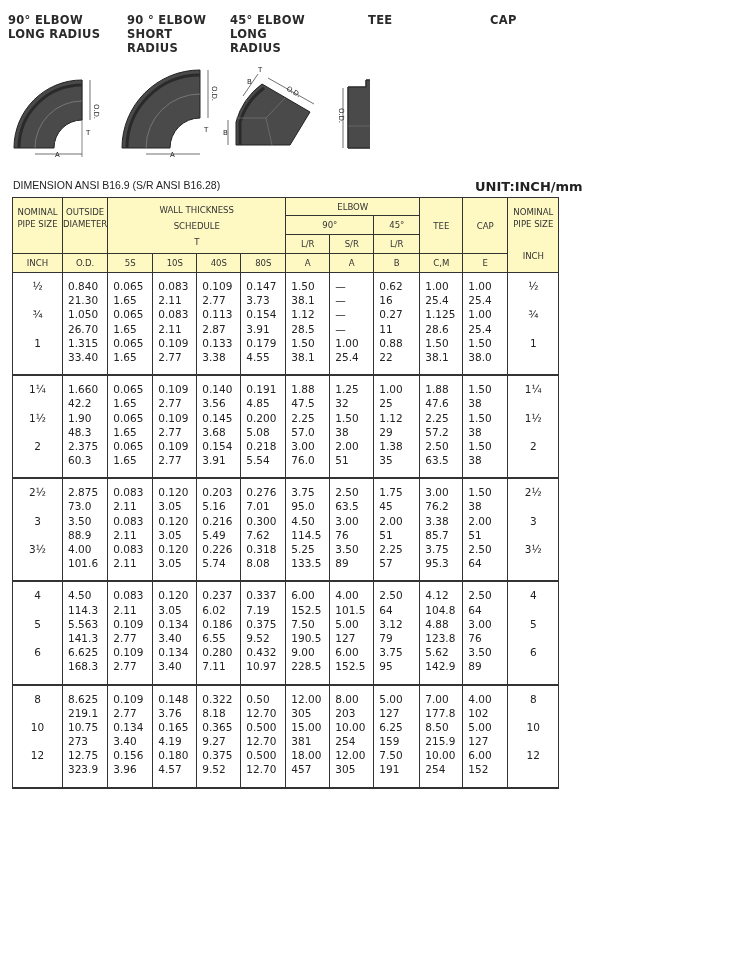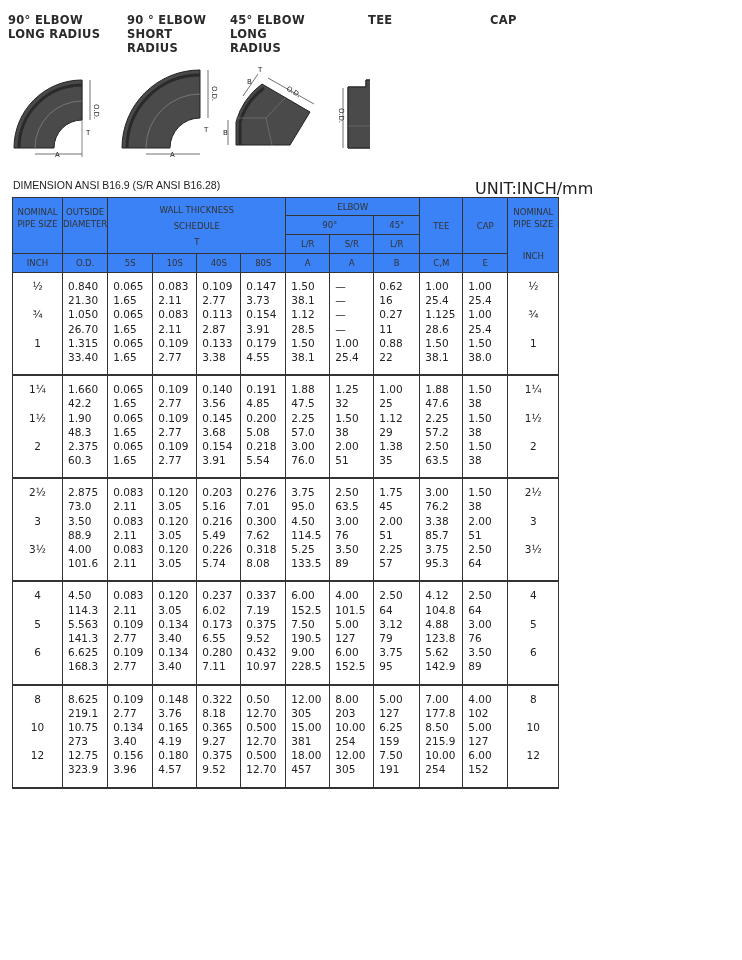--- a/index.html
+++ b/index.html
@@ -1,23 +1,23 @@
 <!DOCTYPE html>
 <html><head>
 <meta charset="utf-8">
 <style>
   html, body { margin:0; padding:0; background:#ffffff; }
   body { width:742px; height:960px; position:relative; overflow:hidden; font-family:"DejaVu Sans", sans-serif; color:#222; }
   .fig-title { position:absolute; top:13px; font-weight:bold; font-size:11.5px; line-height:14px; color:#2a2a2a; letter-spacing:0.3px; }
   .fig { position:absolute; }
   .doc-title { position:absolute; left:13px; top:179px; font-size:10.5px; color:#222; font-family:Liberation Sans, sans-serif; }
-  .unit { position:absolute; left:475px; top:179px; font-size:16px; color:#222; }
+  .unit { position:absolute; left:475px; top:179px; font-size:13px; color:#222;font-weight:bold; }
   table.dim { position:absolute; left:12px; top:197px; border-collapse:collapse; font-family:"DejaVu Sans", sans-serif; font-size:10.5px; }
   table.dim td, table.dim th { border:1px solid #333; padding:0; }
-  table.dim th { background:#3b82f6; font-weight:normal; font-family:"DejaVu Sans Condensed","DejaVu Sans", sans-serif; font-size:9.5px; color:#333; text-align:center; line-height:12px; }
+  table.dim th { background:#fef9c3; font-weight:normal; font-family:"DejaVu Sans Condensed","DejaVu Sans", sans-serif; font-size:9.5px; color:#333; text-align:center; line-height:12px; }
   table.dim th.tall { vertical-align:top; padding-top:8px; }
   table.dim td { vertical-align:top; padding:6px 0 10px 5px; line-height:14.2px; color:#222; }
   table.dim td.size { text-align:center; padding-left:0; }
   table.dim td div { height:14.2px; white-space:nowrap; }
   table.dim tr.grp td { border-bottom:2px solid #333; }
 </style>
 </head>
 <body>
 
 <div class="fig-title" style="left:8px;width:100px;">
@@ -483,21 +483,21 @@
           <div>0.120</div>
           <div>3.05</div>
           <div>0.134</div>
           <div>3.40</div>
           <div>0.134</div>
           <div>3.40</div>
         </td>
         <td>
           <div>0.237</div>
           <div>6.02</div>
-          <div>0.173</div>
+          <div>0.186</div>
           <div>6.55</div>
           <div>0.280</div>
           <div>7.11</div>
         </td>
         <td>
           <div>0.337</div>
           <div>7.19</div>
           <div>0.375</div>
           <div>9.52</div>
           <div>0.432</div>

